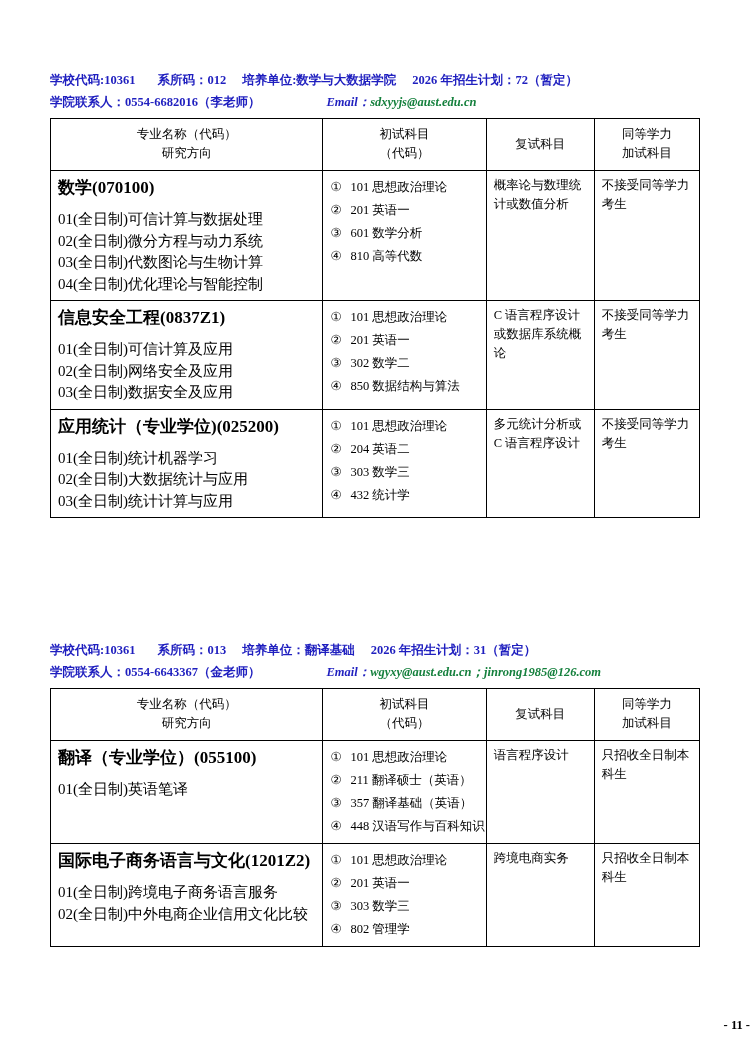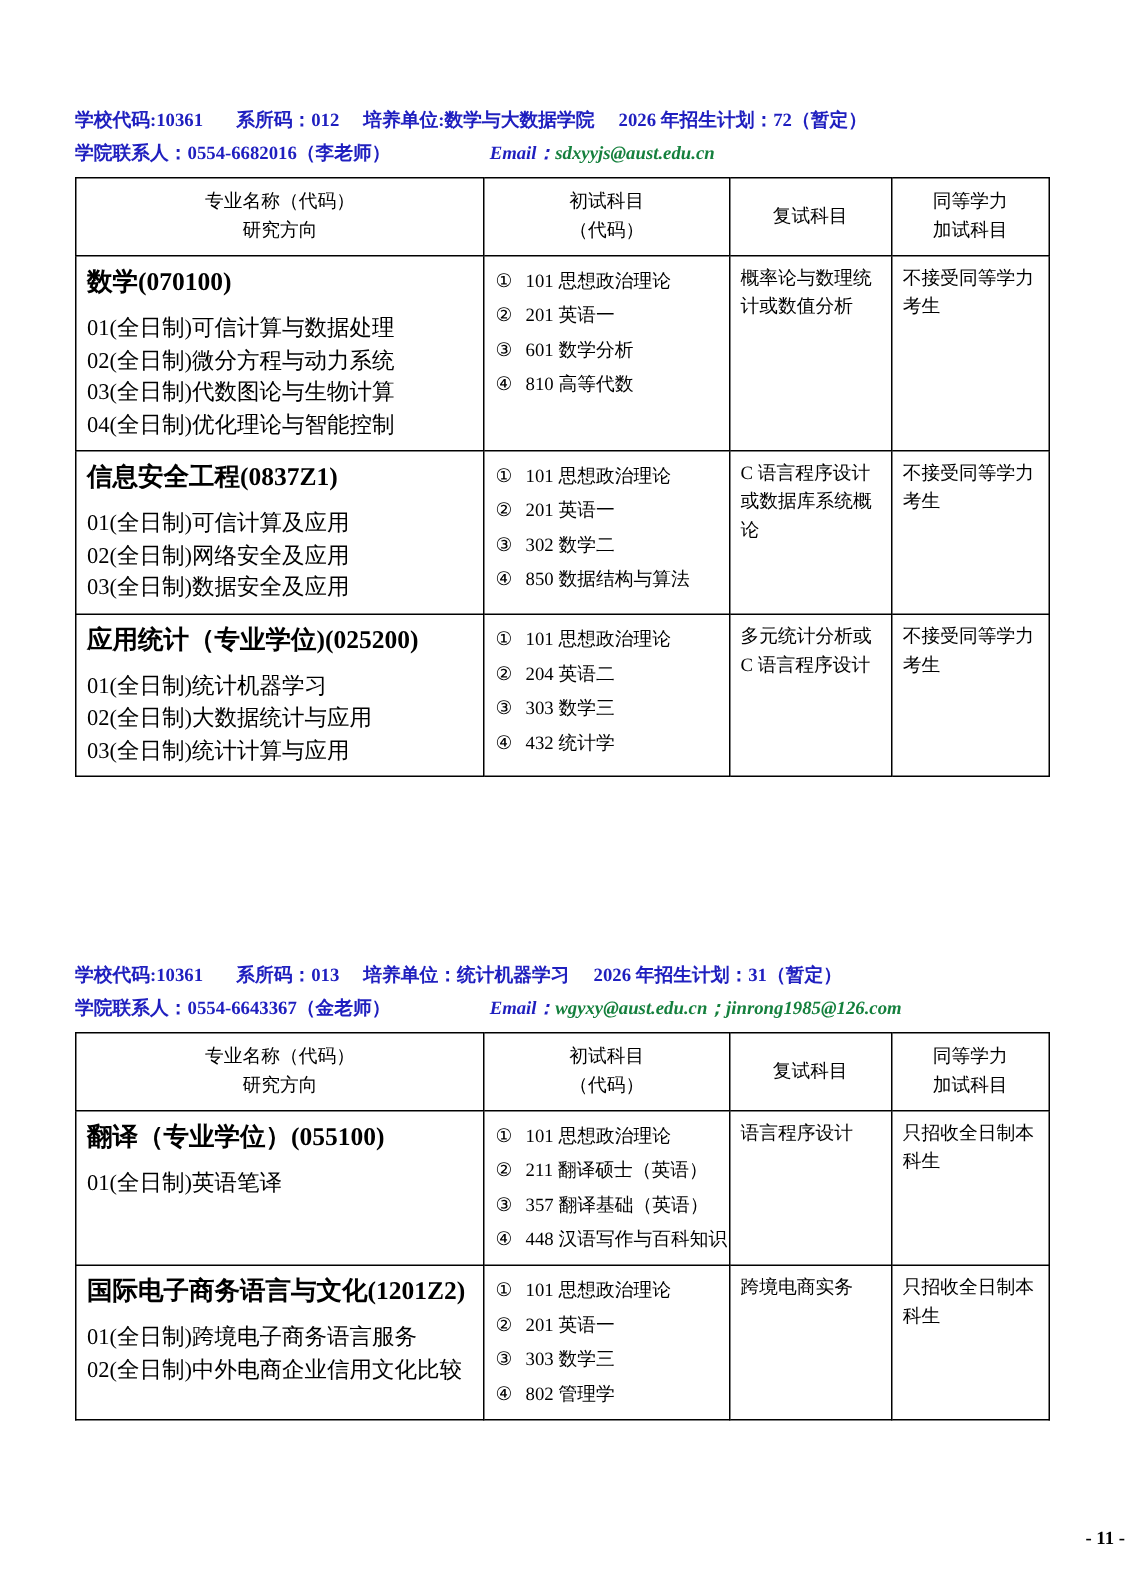--- a/index.html
+++ b/index.html
@@ -216,21 +216,21 @@
           </td>
           <td class="pad-top-big">多元统计分析或 C 语言程序设计</td>
           <td class="pad-top-big">不接受同等学力考生</td>
         </tr>
       </tbody>
     </table>
   </div>
 
   <div class="block block-2">
     <div class="hdr-line">
-      <span class="hdr-seg">学校代码:10361</span><span class="sp-lg"></span><span class="hdr-seg">系所码：013</span><span class="sp-md"></span><span class="hdr-seg">培养单位：统计机器学习</span><span class="sp-md"></span><span class="hdr-seg">2026 年招生计划：31（暂定）</span>
+      <span class="hdr-seg">学校代码:10361</span><span class="sp-lg"></span><span class="hdr-seg">系所码：013</span><span class="sp-md"></span><span class="hdr-seg">培养单位：翻译基础</span><span class="sp-md"></span><span class="hdr-seg">2026 年招生计划：31（暂定）</span>
     </div>
     <div class="hdr-line l2">
       <span class="hdr-seg">学院联系人：0554-6643367（金老师）</span><span class="sp-lg"></span><span class="hdr-seg email-label">Email：</span><span class="hdr-seg email-val">wgyxy@aust.edu.cn；jinrong1985@126.com</span>
     </div>
 
     <table class="plan">
       <colgroup>
         <col class="col1">
           <col class="col2">
           <col class="col3">

